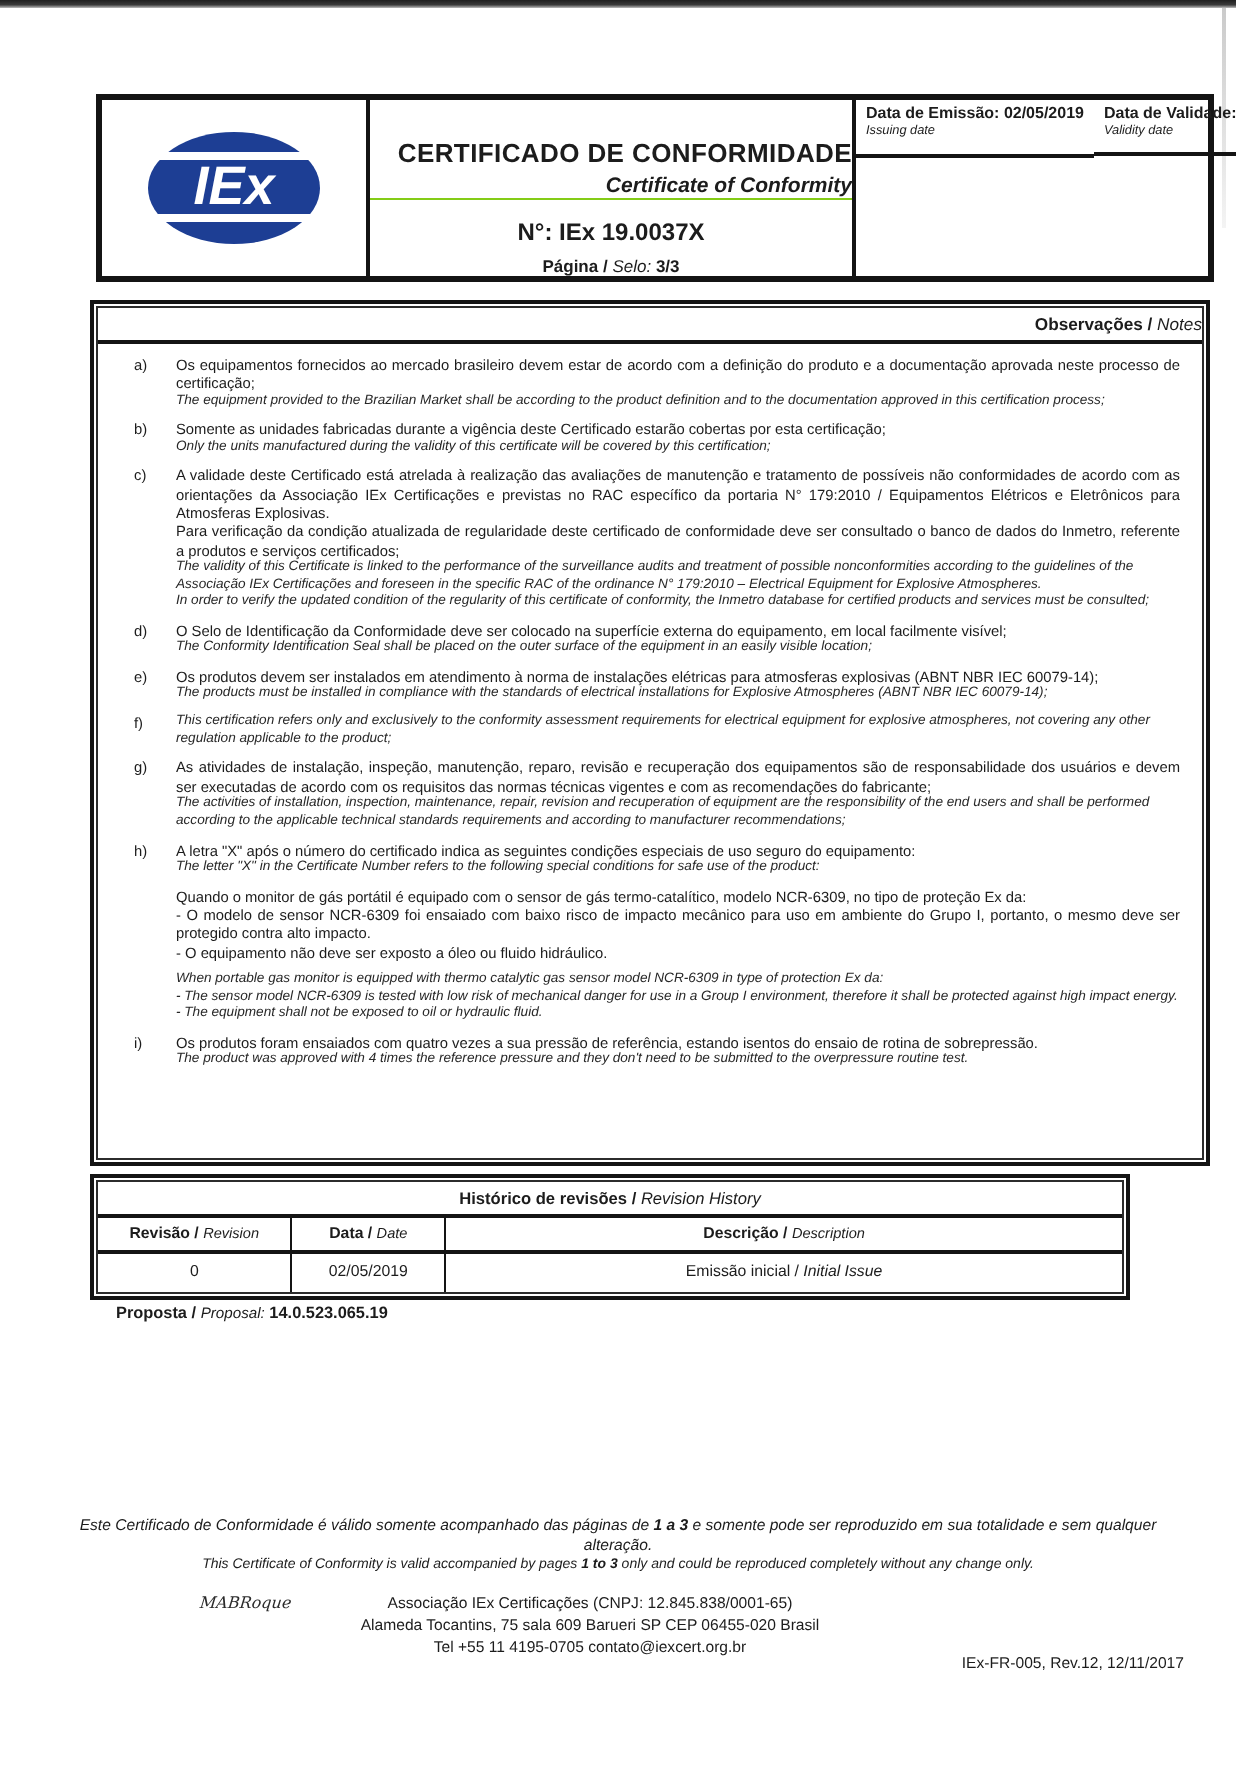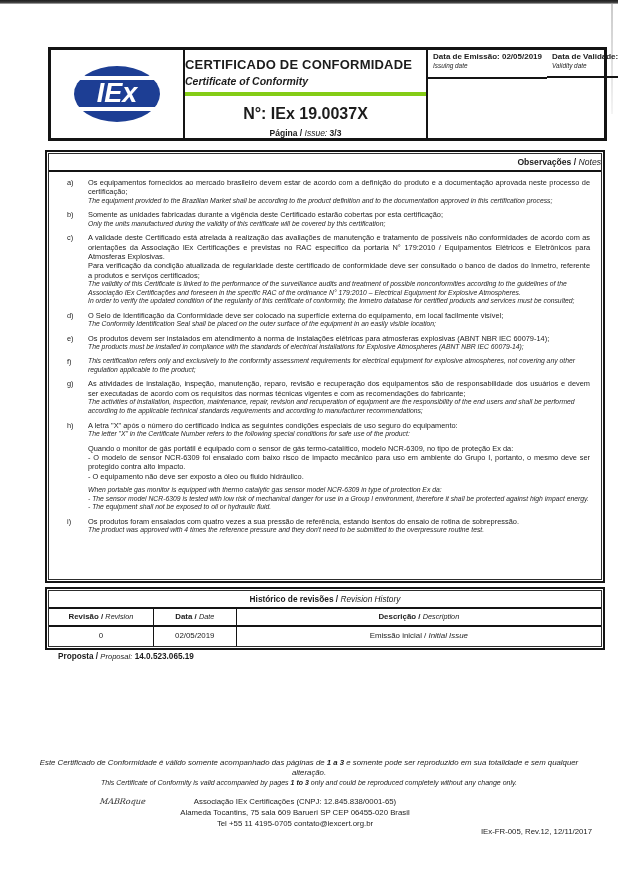--- a/index.html
+++ b/index.html
@@ -17,25 +17,25 @@
         align-items:center;justify-content:center;}
   .logo{position:relative;width:86px;height:56px;}
   .logo-bg{position:absolute;left:0;top:0;width:100%;height:100%;background:#1d3e94;border-radius:50%;}
   .logo-stripe{position:absolute;left:-3px;right:-3px;height:4px;background:#fff;}
   .stripe-top{top:10px;}
   .stripe-bottom{bottom:11px;}
   .logo-text{position:absolute;left:0;top:0;width:100%;height:100%;display:flex;align-items:center;
         justify-content:center;color:#fff;font-weight:bold;font-style:italic;font-size:27px;
         letter-spacing:0px;padding-bottom:1px;box-sizing:border-box;}
   .h-mid{flex:1;display:flex;flex-direction:column;border-right:2px solid #141414;}
-  .h-mid-top{flex:1.08;border-bottom:4px solid #84cc16;text-align:left;padding-top:7px;}
+  .h-mid-top{flex:1.08;border-bottom:1px solid #84cc16;text-align:right;padding-top:19px;}
   .h-title{font-size:13px;font-weight:bold;letter-spacing:.2px;}
   .h-subtitle{font-size:10.5px;font-weight:bold;font-style:italic;margin-top:3px;}
   .h-mid-bot{flex:1;text-align:center;padding-top:9px;}
-  .h-certno{font-size:16px;font-weight:bold;}
+  .h-certno{font-size:12px;font-weight:bold;}
   .h-pageno{font-size:8.5px;margin-top:5px;}
   .h-pageno .b{font-weight:bold;}
   .h-pageno .i{font-style:italic;}
   .h-right{width:176px;flex:none;display:flex;flex-direction:row;}
   .hr-row{border-bottom:2px solid #141414;padding:2px 5px 1px;box-sizing:border-box;}
   .hr-row.r1{height:29px;}
   .hr-row.r2{height:28px;}
   .hr-row.r3{height:15px;padding-top:1px;}
   .hr-row.r4{flex:1;border-bottom:none;display:flex;padding:0;}
   .hr-main{font-size:8px;font-weight:bold;white-space:nowrap;}
@@ -54,21 +54,21 @@
   .obs-title .i{font-style:italic;}
   .obs-list{padding:1px 11px 0 8px;}
   .obs-item{display:flex;margin-top:5px;}
   .obs-letter{width:21px;flex:none;font-size:7.4px;padding-left:10px;box-sizing:content-box;line-height:1.26;}
   .obs-body{flex:1;min-width:0;}
   .pt{font-size:7.4px;line-height:1.26;text-align:justify;}
   .en{font-size:6.8px;line-height:1.28;font-style:italic;color:#272727;}
   .gap{margin-top:5px;}
 
   
-  .rtable{position:absolute;left:45px;top:587px;width:560px;box-sizing:border-box;
+  .rtable{position:absolute;left:45px;top:587px;width:520px;box-sizing:border-box;
         border:2px solid #141414;padding:1px;background:#fff;}
   .rtable-inner{border:1px solid #2c2c2c;}
   .rt-title{text-align:center;font-size:8.3px;padding:3px 0;border-bottom:2px solid #141414;}
   .rt-title .b{font-weight:bold;}
   .rt-title .i{font-style:italic;}
   .rt-head,.rt-row{display:flex;text-align:center;}
   .rt-head > div{padding:3px 0 4px;border-bottom:2px solid #141414;font-size:7.9px;}
   .rt-row > div{padding:4px 0 6px;font-size:7.9px;}
   .rc1{width:19%;border-right:1.5px solid #141414;box-sizing:border-box;}
   .rc2{width:15%;border-right:1.5px solid #141414;box-sizing:border-box;}
@@ -109,21 +109,21 @@
       </div>
     </div>
     <div class="h-mid">
       <div class="h-mid-top">
         <div class="h-title">CERTIFICADO DE CONFORMIDADE</div>
         <div class="h-subtitle">Certificate of Conformity</div>
       </div>
       <div class="h-mid-bot">
         <div class="h-certno">N°: IEx 19.0037X</div>
         <div class="h-pageno">
-          <span class="b">Página / </span><span class="i">Issue:</span><span class="b"> 3/3</span>
+          <span class="b">Página / </span><span class="i">Selo:</span><span class="b"> 3/3</span>
         </div>
       </div>
     </div>
     <div class="h-right">
       <div class="hr-row r1">
         <div class="hr-main"><span>Data de Emissão:</span> <span>02/05/2019</span></div>
         <div class="hr-sub">Issuing date</div>
       </div>
       <div class="hr-row r2">
         <div class="hr-main"><span>Data de Validade:</span> <span>02/05/2022</span></div>

